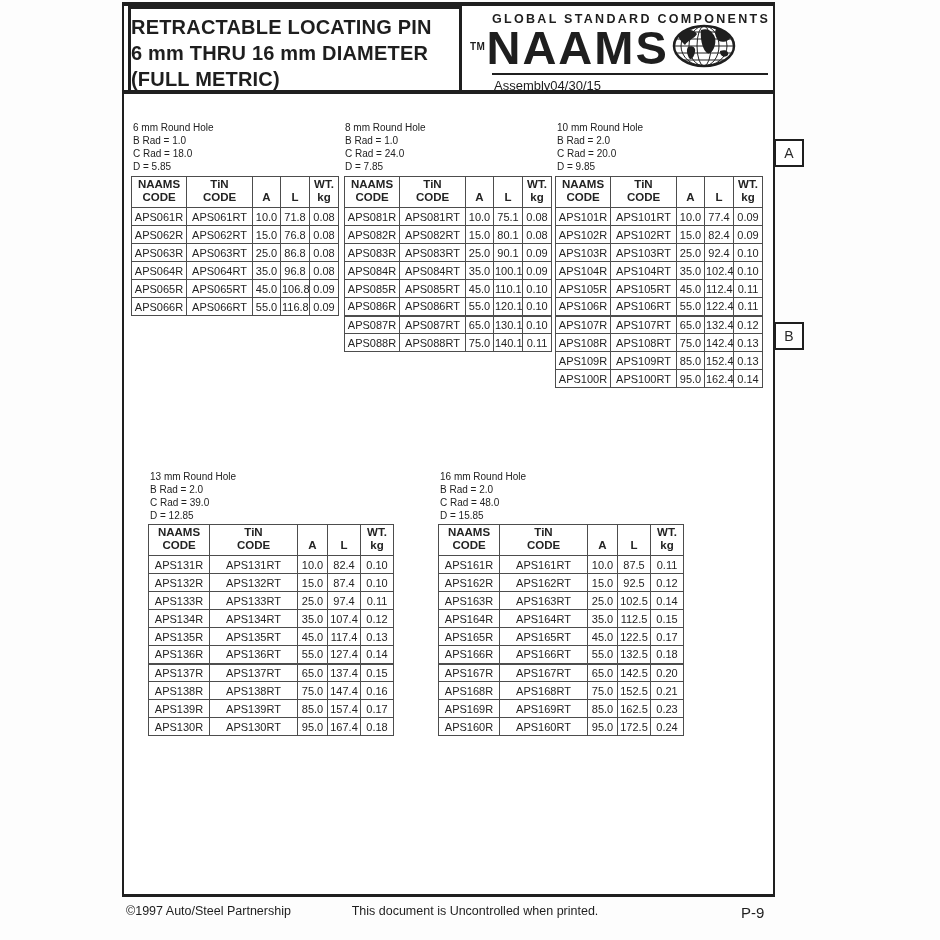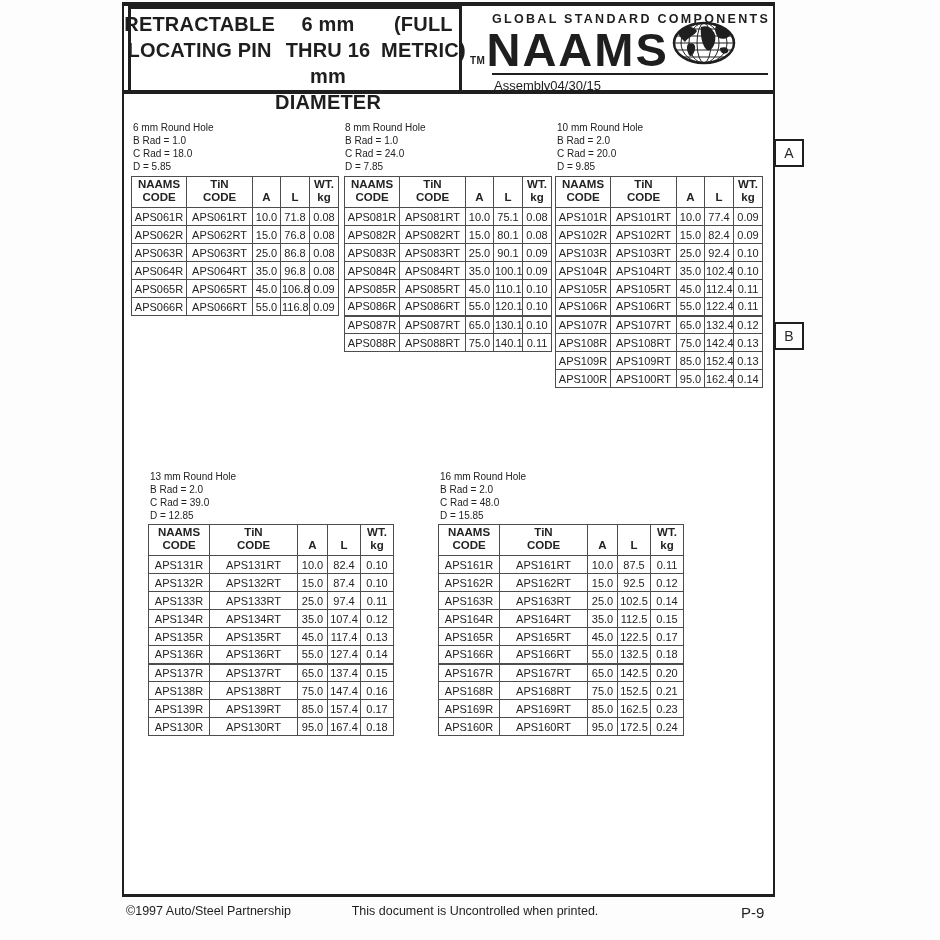--- a/index.html
+++ b/index.html
@@ -11,29 +11,29 @@
   
   .doc-box {
     position:absolute; left:122px; top:2px; width:653px; height:895px;
     border:2px solid #1f1f1f; border-top-width:4px; border-bottom-width:3px;
     background:#fff;
   }
   .header-band { position:absolute; left:0; top:0; width:100%; height:88px; border-bottom:4px solid #1f1f1f; }
   .title-box {
     position:absolute; left:4px; top:0; width:334px; height:88px;
     border:3px solid #1f1f1f; border-bottom:none;
-    display:flex; justify-content:center; text-align:center;
+    display:flex; flex-direction:column; justify-content:center; 
     font-weight:bold; font-size:20px; line-height:26px; letter-spacing:0.2px; padding-top:2px;
   }
   .logo-block { position:absolute; left:344px; top:0; right:3px; height:78px; }
   .tagline {
     margin:6px 2px 0 24px; font-weight:bold; font-size:12.5px; letter-spacing:2.3px;
     white-space:nowrap;
   }
-  .brand-row { display:flex; align-items:flex-end; margin-left:0; height:44px; }
+  .brand-row { display:flex; align-items:center; margin-left:0; height:44px; }
   .tm-mark { font-size:10px; font-weight:bold; margin:0 1px 4px 2px; letter-spacing:0.5px; }
   .brand-name { font-size:47px; font-weight:bold; line-height:0.82; letter-spacing:2px; }
   .globe { margin:0 0 1px 3px; }
   .brand-rule { height:2px; background:#1f1f1f; margin:3px 2px 0 24px; }
   .meta-row { display:flex; margin:3px 4px 0 26px; font-size:13px; }
   
   .zone-marker {
     position:absolute; width:30px; height:28px; border:2px solid #1f1f1f; background:#fff;
     display:flex; align-items:center; justify-content:center; font-size:14px; color:#2a2a2a;
   }

